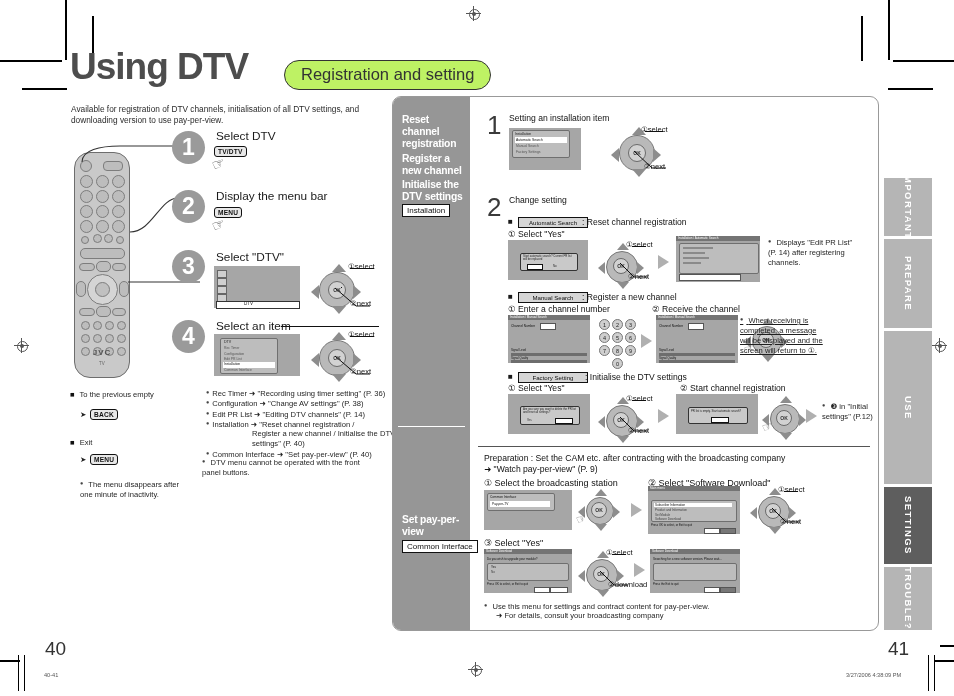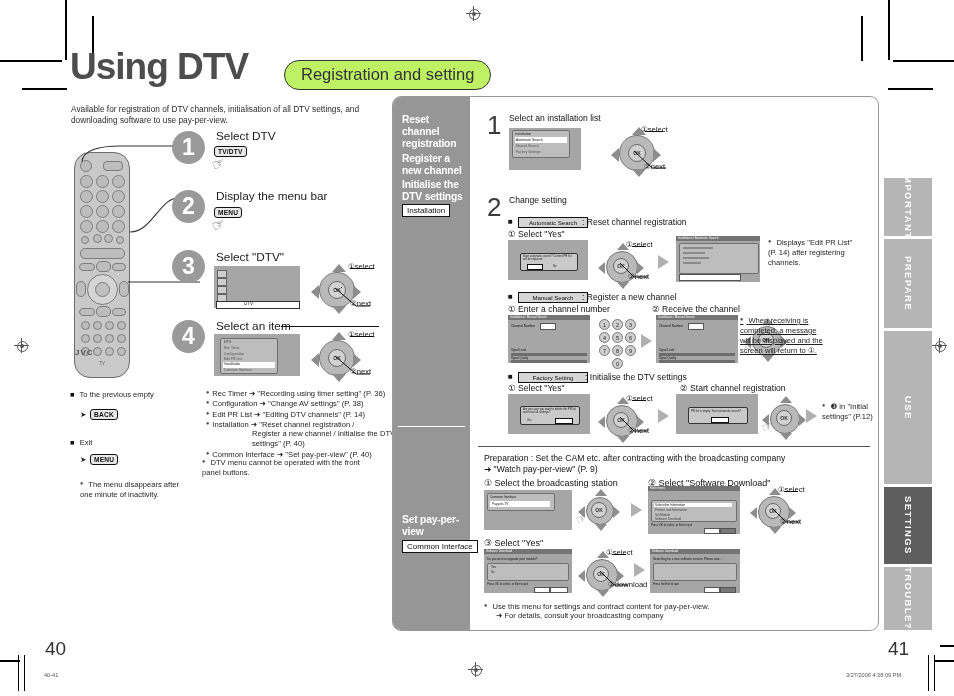--- a/index.html
+++ b/index.html
@@ -89,21 +89,21 @@
   hr.sep{position:absolute;border:none;border-top:1px solid #555;margin:0;}
 
   
   .hand{position:absolute;font-size:15px;color:#666;transform:rotate(-20deg);}
 
   
   #remote{left:74px;top:152px;width:54px;height:224px;background:#c9c9c9;
       border:1.4px solid #6d6d6d;border-radius:16px;}
   #remote .btn{position:absolute;background:#bdbdbd;border:1px solid #7d7d7d;border-radius:50%;}
   #remote .pill{position:absolute;background:#bdbdbd;border:1px solid #7d7d7d;border-radius:5px;}
-  #remote .brand{position:absolute;left:0;right:0;font-size:8px;
+  #remote .brand{position:absolute;left:0;right:0;text-align:center;font-size:8px;
       font-weight:bold;color:#555;letter-spacing:1px;}
   #remote .sub{position:absolute;left:0;right:0;text-align:center;font-size:4.5px;color:#666;}
 
   .pgnum{position:absolute;font-size:19px;color:#333;}
   .foot{position:absolute;font-size:5.6px;color:#555;}
 </style>
 </head>
 <body>
 
 <div>
@@ -135,21 +135,21 @@
     <i></i>
     <u></u>
   </div>
 <div class="reg" style="left:468px;top:662px;">
     <i></i>
     <u></u>
   </div>
 
 <div class="abs" id="title">Using DTV</div>
 <div class="abs" id="subtitle-pill">Registration and setting</div>
-<div class="abs" id="lead">Available for registration of DTV channels, initialisation of all DTV settings, and downloading software to use pay-per-view.</div>
+<div class="abs" id="lead">Available for registration of DTV channels, initialisation of all DTV settings, and downloading version to use pay-per-view.</div>
 
 <div class="abs" id="remote">
   <div class="btn" style="left:5px;top:7px;width:10px;height:10px;"></div>
   <div class="pill" style="left:28px;top:8px;width:18px;height:8px;border-radius:4px;"></div>
   <div class="btn" style="left:5px;top:22px;width:11px;height:11px;"></div>
   <div class="btn" style="left:21px;top:22px;width:11px;height:11px;"></div>
   <div class="btn" style="left:37px;top:22px;width:11px;height:11px;"></div>
   <div class="btn" style="left:5px;top:37px;width:11px;height:11px;"></div>
   <div class="btn" style="left:21px;top:37px;width:11px;height:11px;"></div>
   <div class="btn" style="left:37px;top:37px;width:11px;height:11px;"></div>
@@ -297,21 +297,21 @@
   <div class="hdr" style="top:17px;">Reset channel registration</div>
   <div class="hdr" style="top:56px;">Register a new channel</div>
   <div class="hdr" style="top:82px;">Initialise the DTV settings</div>
   <div class="chip" style="top:107px;">Installation</div>
   <div class="hdr" style="top:417px;">Set pay-per-view</div>
   <div class="chip" style="top:443px;">Common Interface</div>
 </div>
 <div class="abs" id="gray-divider"></div>
 
 <div class="rnum" style="left:487px;top:112px;">1</div>
-<div class="rtitle" style="left:509px;top:113px;">Select an installation list</div>
+<div class="rtitle" style="left:509px;top:113px;">Setting an installation item</div>
 <div class="osd" style="left:509px;top:128px;width:72px;height:42px;">
   <div class="win" style="left:3px;top:2px;width:56px;height:26px;">
     <div class="abs" style="left:2px;top:0.5px;font-size:3.4px;color:#222;">Installation</div>
     <div class="hl" style="left:2px;top:6px;width:52px;height:5.5px;"></div>
     <div class="abs" style="left:3px;top:6.5px;font-size:3.4px;color:#111;">Automatic Search</div>
     <div class="abs" style="left:3px;top:13px;font-size:3.4px;color:#555;">Manual Search</div>
     <div class="abs" style="left:3px;top:19px;font-size:3.4px;color:#555;">Factory Settings</div>
   </div>
 </div>
 <div class="dpad" style="left:611px;top:127px;width:50px;height:50px;">

